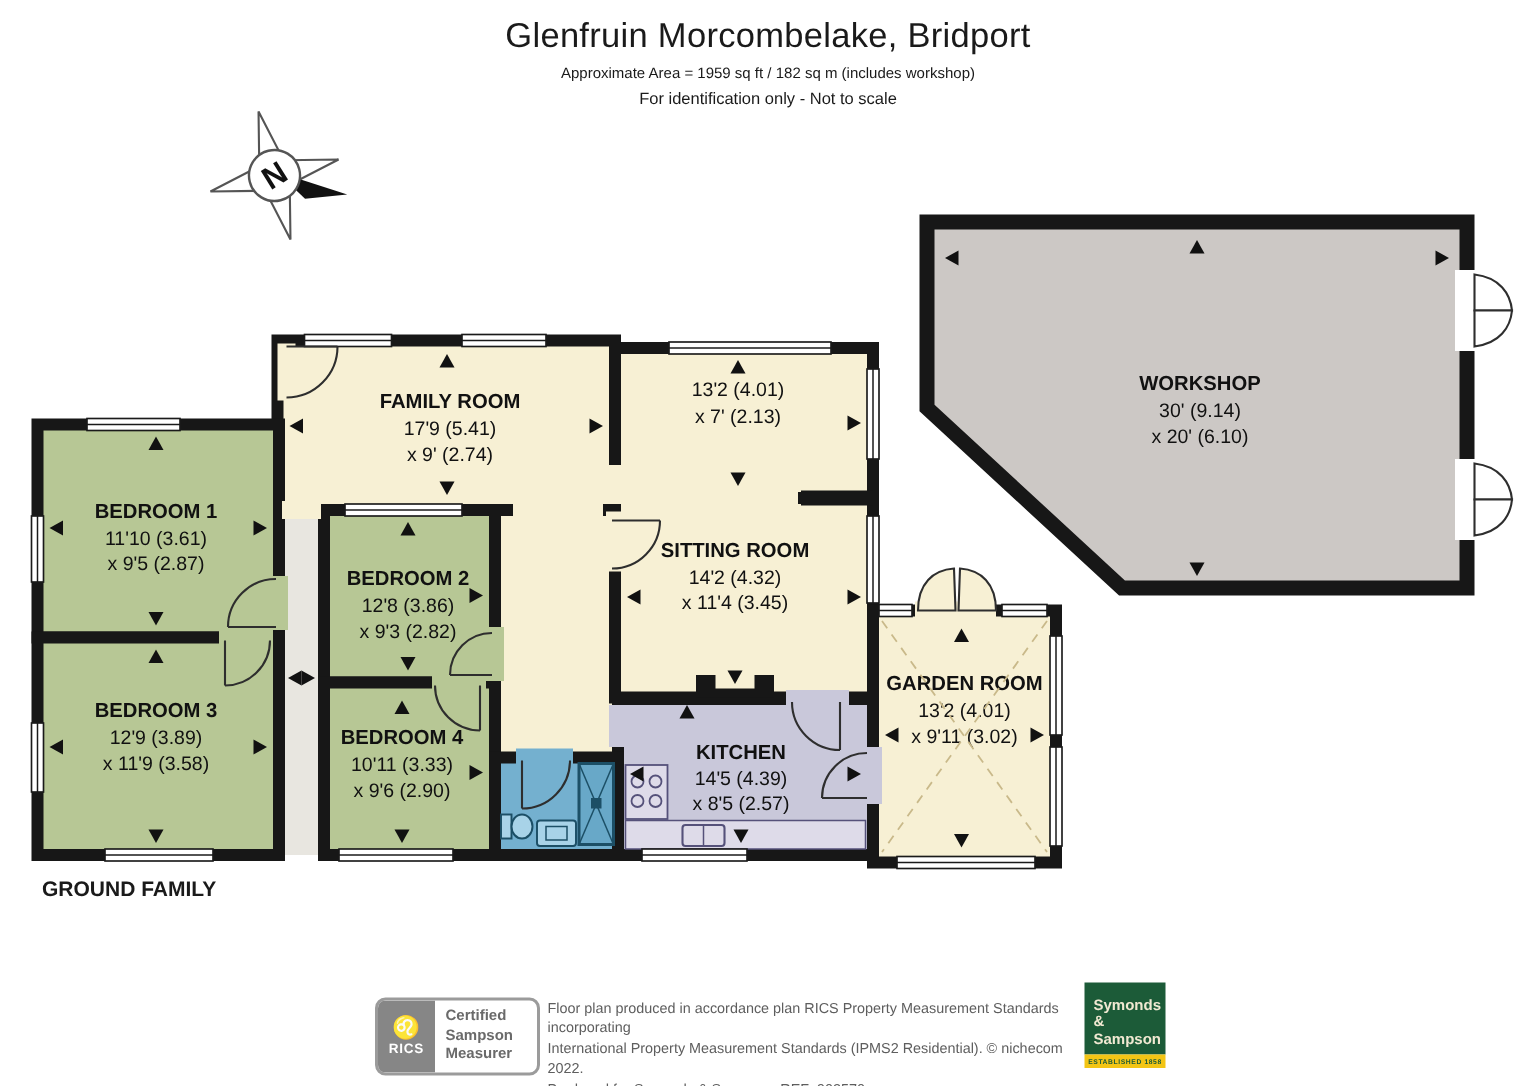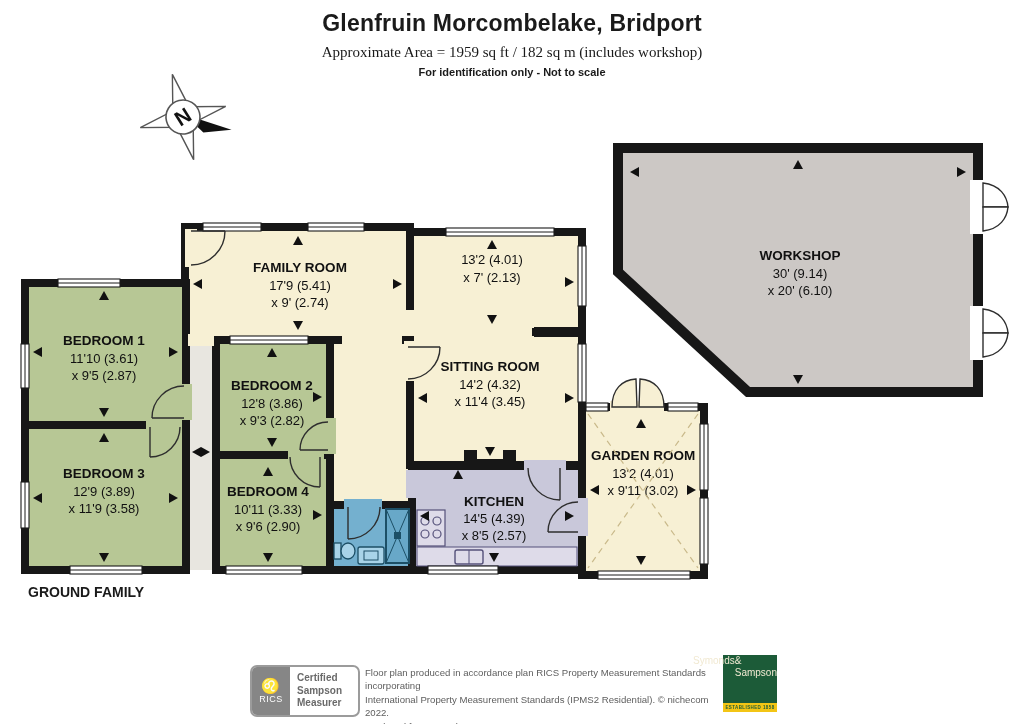--- a/index.html
+++ b/index.html
@@ -1,39 +1,39 @@
 <!DOCTYPE html>
 <html><head>
 <meta charset="utf-8">
 <style>
   html,body{margin:0;padding:0;background:#ffffff;}
   .page{position:relative;width:1024px;height:724px;background:#ffffff;overflow:hidden;
         font-family:"Liberation Sans",sans-serif;color:#1a1a1a;}
   .hdr{position:absolute;left:0;top:10px;width:100%;text-align:center;}
-  .hdr .title{font-size:23px;font-weight:bold;letter-spacing:.2px;}
-  .hdr .subtitle{font-size:15px;margin-top:7px;font-family:Liberation Serif, serif;}
-  .hdr .note{font-size:11px;margin-top:5px;font-weight:bold;}
+  .hdr .title{font-size:23px;font-weight:normal;letter-spacing:.2px;}
+  .hdr .subtitle{font-size:10px;margin-top:7px;}
+  .hdr .note{font-size:11px;margin-top:5px;}
   svg text{font-family:"Liberation Sans",sans-serif;}
   .room-name{font-size:13.5px;font-weight:bold;text-anchor:middle;fill:#111;}
   .room-dim{font-size:13px;text-anchor:middle;fill:#111;}
   .floor-label{position:absolute;left:28px;top:584px;font-size:14px;font-weight:bold;}
   
   .footer{position:absolute;left:0;top:655px;width:100%;height:69px;}
   .rics{position:absolute;left:250px;top:10px;width:106px;height:48px;border:2px solid #9b9b9b;
         border-radius:7px;display:flex;overflow:hidden;background:#fff;}
   .rics .sq{width:38px;background:#868686;color:#fff;display:flex;flex-direction:column;
         align-items:center;justify-content:center;line-height:1;}
   .rics .sq .lion{font-size:15px;}
-  .rics .sq .brand{font-size:9px;font-weight:normal;letter-spacing:.5px;margin-top:2px;}
+  .rics .sq .brand{font-size:9px;font-weight:bold;letter-spacing:.5px;margin-top:2px;}
   .rics .txt{padding:5px 0 0 7px;color:#6a6a6a;font-size:10px;font-weight:bold;line-height:1.25;}
   .fineprint{position:absolute;left:365px;top:11px;width:350px;color:#5e5e5e;font-size:9.6px;line-height:1.4;}
   .sslogo{position:absolute;left:723px;top:0px;width:54px;height:60px;}
   .sslogo .green{width:54px;height:48px;background:#1c5b38;color:#f1e9d2;
-        display:flex;flex-direction:row;justify-content:flex-end;padding:0 0 4px 6px;box-sizing:border-box;
-        font-size:10px;font-weight:normal;line-height:1.15;}
+        display:flex;flex-direction:column;justify-content:flex-end;padding:0 0 4px 6px;box-sizing:border-box;
+        font-size:10px;font-weight:bold;line-height:1.15;}
   .sslogo .gold{width:54px;height:9px;background:#f3c515;color:#1c5b38;font-size:4.5px;font-weight:bold;
         text-align:center;line-height:9px;letter-spacing:.4px;}
 </style>
 </head>
 <body>
 
 <div class="page">
 
   <div class="hdr">
     <div class="title">Glenfruin Morcombelake, Bridport</div>

